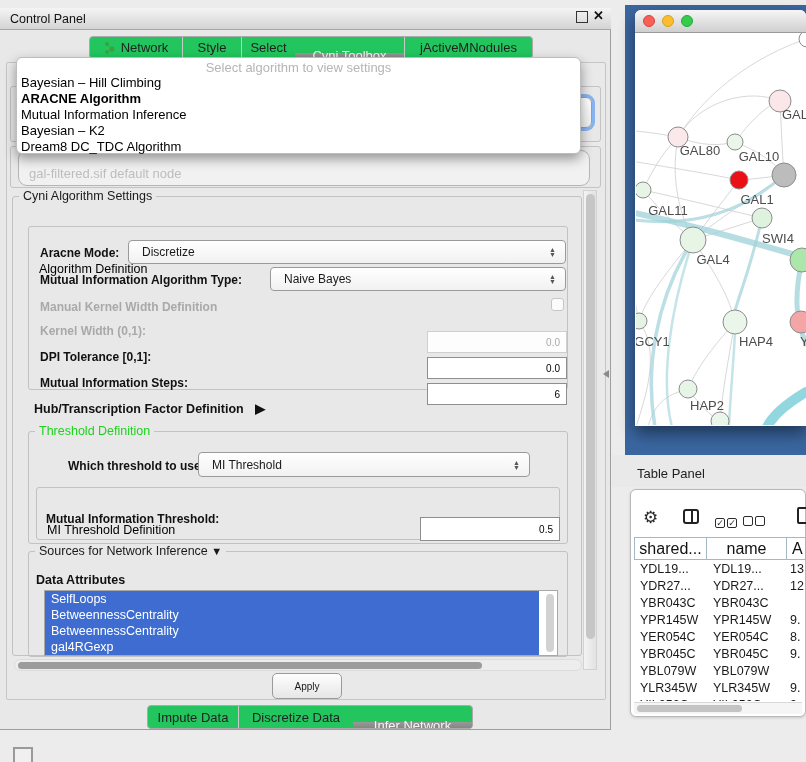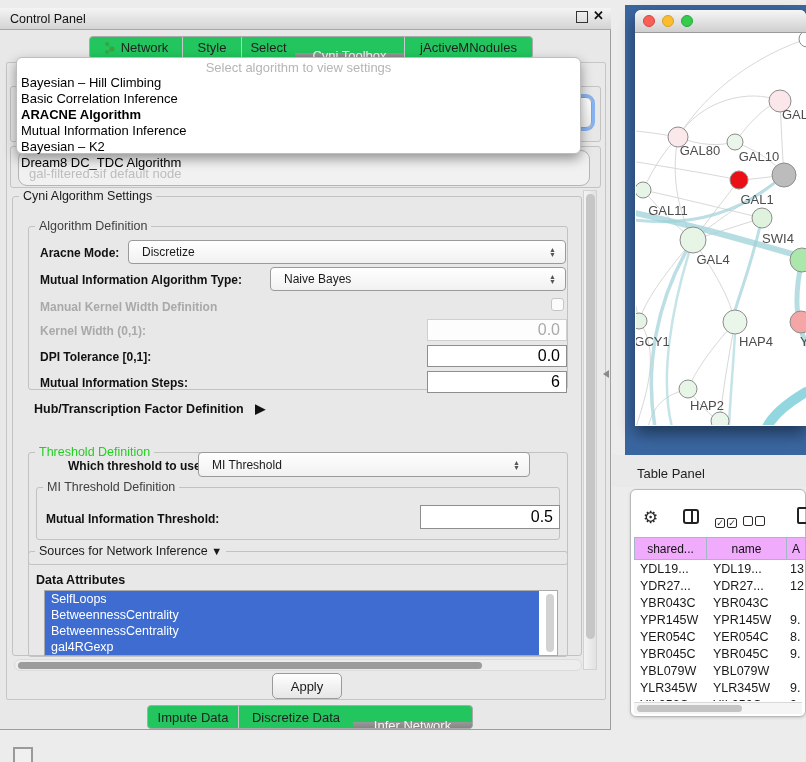--- a/index.html
+++ b/index.html
@@ -32,38 +32,38 @@
   
   .frag-group{border:1px solid #c3c3c3;border-radius:3px;background:#e8e8e8;box-sizing:border-box;z-index:1;}
   .focus-combo{left:200px;top:97px;width:390px;height:29px;border:1px solid #9f9f9f;border-radius:6px;
        background:linear-gradient(#fff,#eee);box-shadow:0 0 0 3px rgba(96,156,245,.7);z-index:2;}
   .ghost-combo{left:18px;top:150px;width:572px;height:36px;border:1px solid #b5b5b5;border-radius:9px;
        background:#f1f1f1;box-sizing:border-box;z-index:2;color:#bdbdbd;font-size:13px;
        display:flex;align-items:flex-end;padding:0 0 4px 10px;}
   
   .gbox{border:1px solid #c2c2c2;border-radius:3px;box-sizing:border-box;}
   .gtitle{position:absolute;top:-8px;left:6px;background:#e8e8e8;padding:0 4px;font-size:12.5px;}
-  .blue{color:#404040;} .green{color:#1fd11f;}
+  .blue{color:#000000;margin-top:43px;} .green{color:#1fd11f;}
   .lbl{font-size:12px;font-weight:bold;color:#111;white-space:nowrap;}
   .lbl.dis{color:#a9a9a9;}
   .combo{border:1px solid #9a9a9a;border-radius:4px;background:linear-gradient(#fff,#f1f1f1);
        font-size:12px;display:flex;align-items:center;padding-left:13px;box-sizing:border-box;}
   .spin{position:absolute;right:9px;top:50%;transform:translateY(-50%);display:flex;flex-direction:column;
        line-height:5px;font-size:7px;color:#555;}
-  .tf{border:1px solid #8e8e8e;background:#fff;font-size:16px;text-align:right;padding:0 6px;
-       box-sizing:border-box;font-family:"Liberation Sans",sans-serif;color:#000;}
+  .tf{border:1px solid #8e8e8e;background:#fff;font-size:10px;text-align:right;padding:0 6px;
+       box-sizing:border-box;font-family:"Liberation Sans",sans-serif;color:#000;margin-top:12px;}
   .tf.dis{border-color:#cfcfcf;color:#aaa;background:#fdfdfd;}
   .chk{border:1.5px solid #c6c6c6;border-radius:3px;background:#fbfbfb;width:13px;height:13px;box-sizing:border-box;}
   .attr-list{left:44px;top:590px;width:514px;height:66px;border:1px solid #a8a8a8;background:#fff;
        box-sizing:border-box;overflow:hidden;}
   .attr-it{height:16px;line-height:16px;font-size:12.5px;color:#fff;background:#3e6cd1;padding-left:6px;
        width:488px;}
   .vthumb{background:#c6c6c6;border-radius:5px;}
   .applyBtn{left:272px;top:673px;width:68px;height:24px;border:1px solid #9a9a9a;border-radius:5px;
-       background:linear-gradient(#fefefe,#e6e6e6);font-size:13px;display:flex;align-items:center;
+       background:linear-gradient(#fefefe,#e6e6e6);font-size:10px;display:flex;align-items:center;
        justify-content:center;}
   
   .netframe{left:625px;top:5px;width:181px;height:450px;background:#3a66a0;}
   .netwin{left:635px;top:10px;width:171px;height:416px;background:#fff;border-radius:6px 6px 0 0;
        box-shadow:0 8px 16px rgba(0,0,0,.45);}
   .nettb{left:635px;top:10px;width:171px;height:23px;background:linear-gradient(#f6f6f6,#cfcfcf);
        border-bottom:1px solid #9a9a9a;border-radius:6px 6px 0 0;box-sizing:border-box;}
   .tl{width:12px;height:12px;border-radius:50%;position:absolute;top:15px;box-sizing:border-box;}
   .tl.red{left:643px;background:#f85f57;border:1px solid #d8443c;}
   .tl.yel{left:662px;background:#fbbd2e;border:1px solid #dba021;}
@@ -74,21 +74,21 @@
   .tp-title{left:637px;top:466px;font-size:13px;color:#222;}
   .tbox{left:630px;top:489px;width:176px;height:228px;background:#fff;border:1px solid #b9b9b9;
        border-radius:6px;box-sizing:border-box;box-shadow:0 1px 3px rgba(0,0,0,.15);}
   .ticon{color:#2b2b2b;}
   .colicon{width:16px;height:15px;border:2px solid #222;border-radius:3px;box-sizing:border-box;position:relative;}
   .colicon:before{content:"";position:absolute;left:50%;top:0;bottom:0;width:2px;background:#222;}
   .cb{width:10px;height:10px;border:1.5px solid #2b2b2b;border-radius:2px;display:inline-block;
       box-sizing:border-box;font-size:9px;line-height:8px;text-align:center;color:#2b2b2b;}
   .pgicon{width:14px;height:17px;border:2px solid #222;border-radius:2px;box-sizing:border-box;}
   .thead{display:flex;position:absolute;left:634px;top:537px;width:172px;height:23px;overflow:hidden;}
-  .th{background:#f0abfc;border:1px solid #a3b8c6;border-left:none;box-sizing:border-box;font-size:12px;
+  .th{background:#ffffff;border:1px solid #a3b8c6;border-left:none;box-sizing:border-box;font-size:16px;
       display:flex;align-items:center;justify-content:center;color:#111;overflow:hidden;}
   .th:first-child{border-left:1px solid #a3b8c6;}
   .tbody{position:absolute;left:634px;top:561px;width:172px;height:140px;overflow:hidden;font-size:12.5px;}
   .tr{display:flex;height:17px;line-height:17px;}
   .td{overflow:hidden;white-space:nowrap;box-sizing:border-box;}
   .hsb{position:absolute;border-top:1px solid #d9d9d9;background:#f5f5f5;}
   .hthumb{position:absolute;background:#c4c4c4;border-radius:4px;}
   .net-label{font-size:13px;fill:#4d4d4d;font-family:"Liberation Sans",sans-serif;}
   .split-arrow{left:603px;top:370px;width:0;height:0;border-top:4px solid transparent;
        border-bottom:4px solid transparent;border-right:6px solid #8a8a8a;}
@@ -132,21 +132,20 @@
 <div class="abs focus-combo"></div>
 <div class="abs frag-group" style="left:10px;top:146px;width:591px;height:42px;"></div>
 <div class="abs ghost-combo">
   <span>gal-filtered.sif default node</span>
 </div>
 
 <div class="abs popup">
   <div class="popup-ph">Select algorithm to view settings</div>
   <div id="popupItems">
       <div class="popup-it">Bayesian – Hill Climbing</div>
-      <div class="popup-it">Basic Correlation Inference</div>
       <div class="popup-it bold">ARACNE Algorithm</div>
       <div class="popup-it">Mutual Information Inference</div>
       <div class="popup-it">Bayesian – K2</div>
       <div class="popup-it">Dream8 DC_TDC Algorithm</div>
     </div>
 </div>
 
 <div class="abs" style="left:6px;top:62px;width:600px;height:638px;border:1px solid #c6c6c6;border-radius:2px;background:#e9e9e9;box-sizing:border-box;"></div>
 
 <div class="abs gbox" style="left:12px;top:196px;width:570px;height:460px;background:#e8e8e8;">
@@ -183,21 +182,21 @@
 <div class="abs lbl" style="left:40px;top:350px;">DPI Tolerance [0,1]:</div>
 <input class="abs tf" style="left: 427px; top: 345px; width: 140px; height: 22px;" value="0.0">
 <div class="abs lbl" style="left:40px;top:376px;">Mutual Information Steps:</div>
 <input class="abs tf" style="left: 427px; top: 371px; width: 140px; height: 22px;" value="6">
 
 <div class="abs lbl" style="left:34px;top:401px;font-size:12.5px;">
   <span>Hub/Transcription Factor Definition</span>
   <span style="margin-left:8px;font-size:13px;">▶</span>
 </div>
 
-<div class="abs gbox" style="left:28px;top:452px;width:540px;height:113px;text-align:center;">
+<div class="abs gbox" style="left:28px;top:431px;width:540px;height:113px;text-align:center;">
   <span class="gtitle green">Threshold Definition</span>
 </div>
 <div class="abs lbl" style="left:68px;top:459px;">Which threshold to use:</div>
 <div class="abs combo" style="left:198px;top:452px;width:332px;height:25px;">
   <span>MI Threshold</span>
   <span class="spin">
       <span>▲</span>
       <span>▼</span>
     </span>
 </div>

